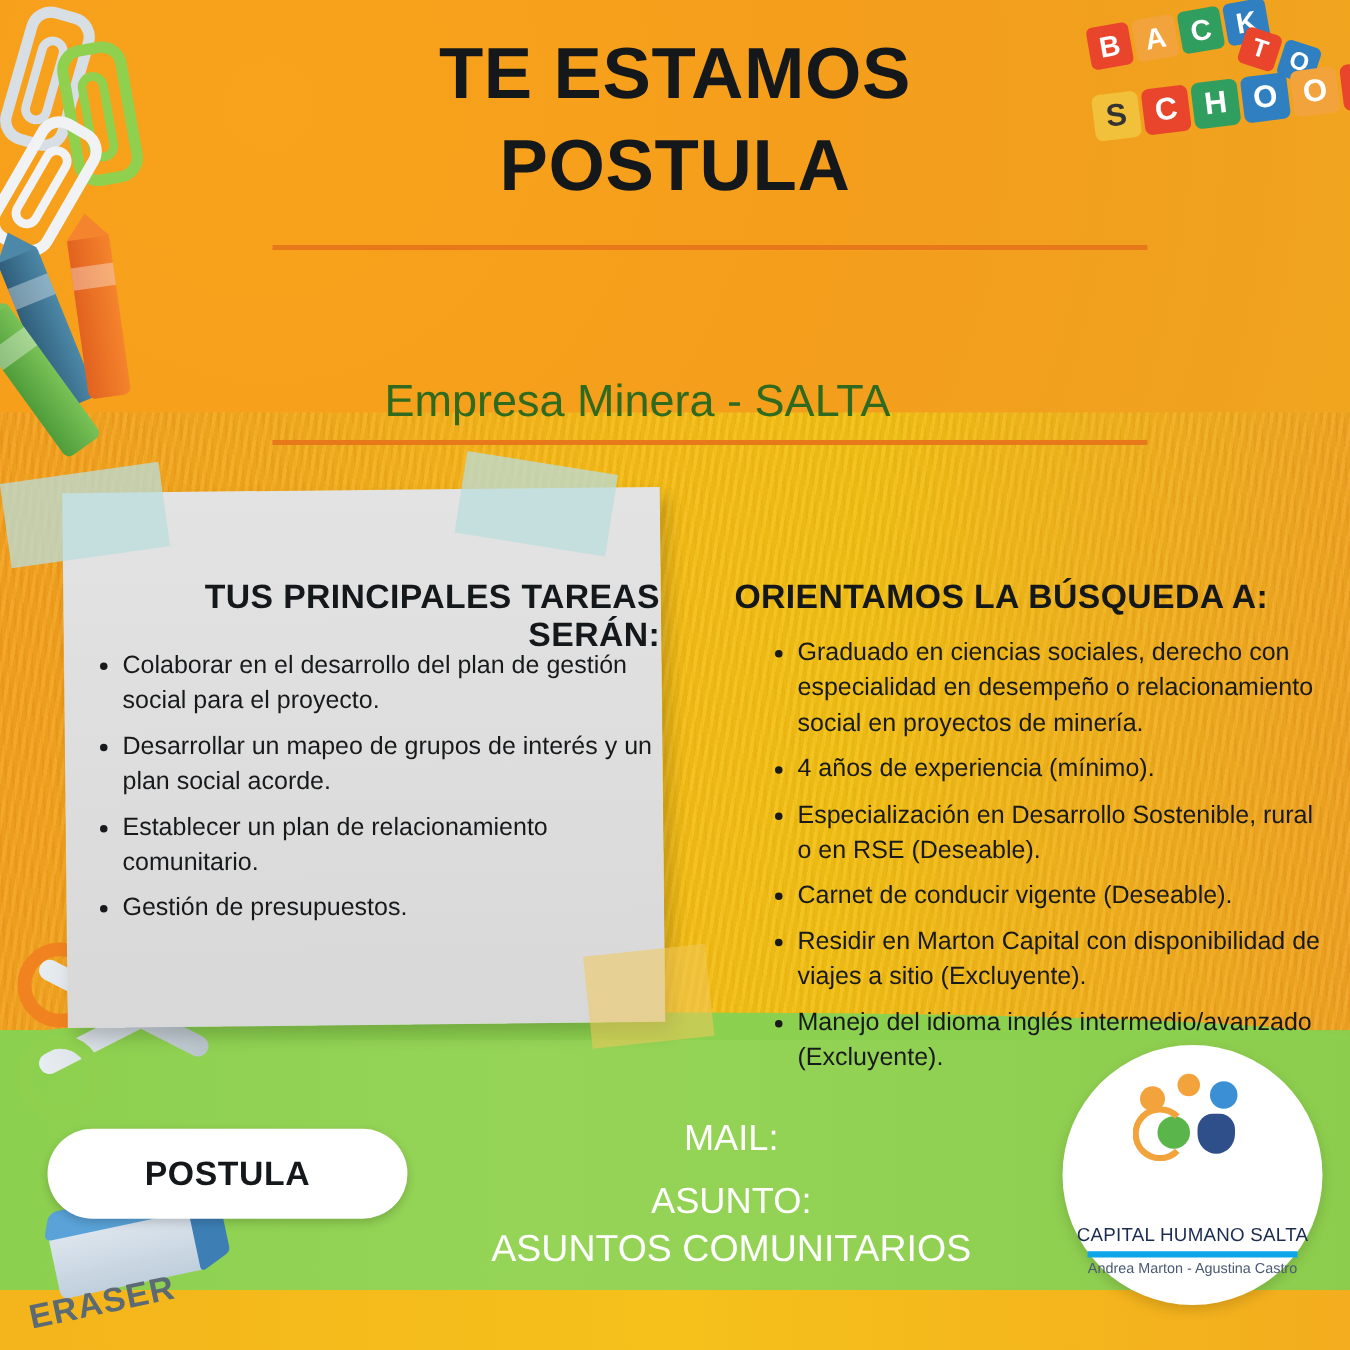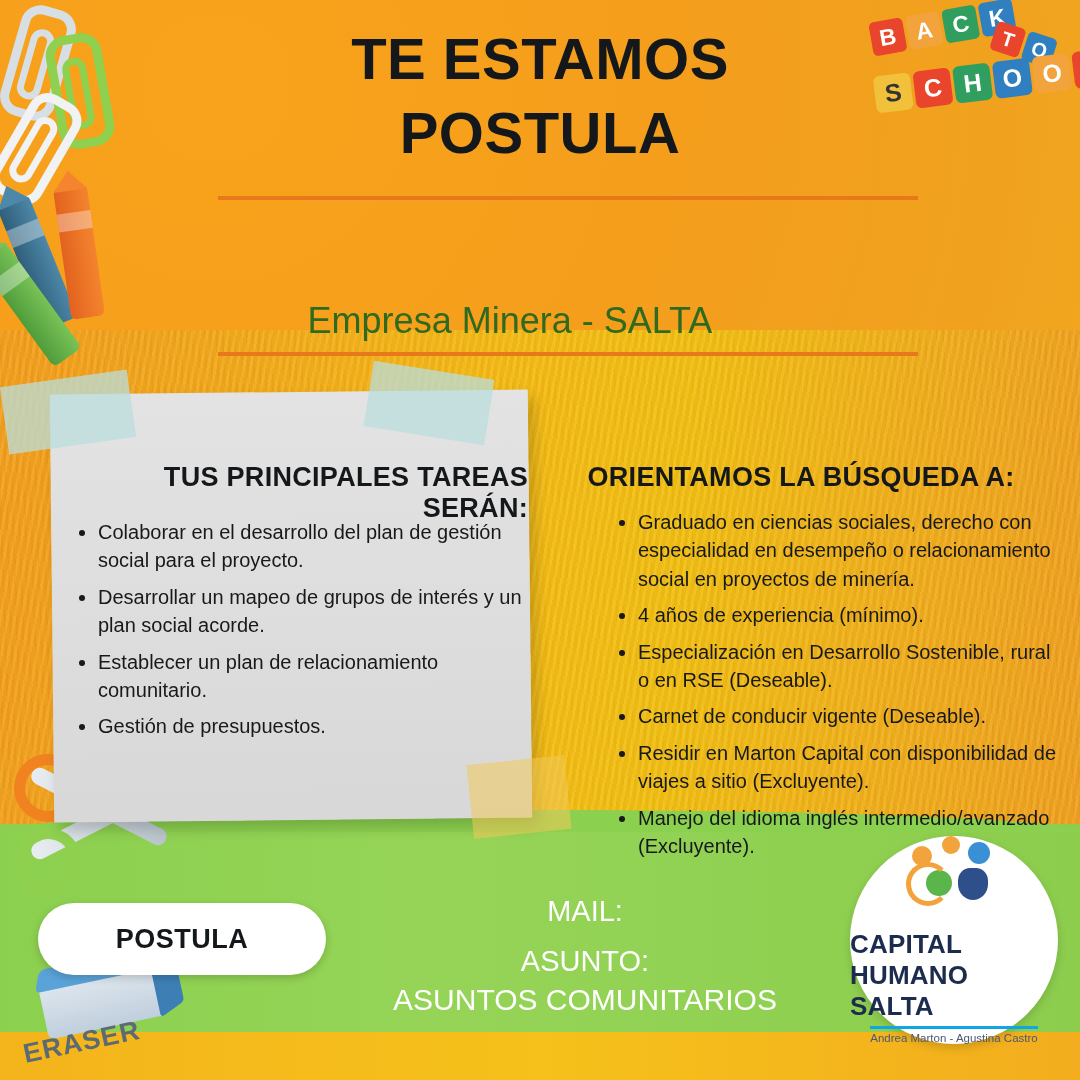--- a/index.html
+++ b/index.html
@@ -144,22 +144,22 @@
   }
   .contact .big{font-size:30px;}
   
   .logo{
     position:absolute;right:22px;bottom:36px;width:208px;height:208px;border-radius:50%;
     background:#fff;box-shadow:0 4px 10px rgba(0,0,0,.15);
     display:flex;flex-direction:column;align-items:center;justify-content:center;
   }
   .logo-mark{position:relative;width:96px;height:68px;margin-bottom:6px;}
   .logo-mark i{position:absolute;display:block;border-radius:50%;}
-  .logo-name{font-size:26px;font-weight:bold;color:#1b2c4e;letter-spacing:.2px;margin-top:47px;}
-  .logo-sub{font-size:11.5px;color:#4a5a72;margin-top:4px;border-top:3px solid #0ea5e9;padding-top:3px;}
+  .logo-name{font-size:15px;font-weight:normal;color:#1b2c4e;letter-spacing:.2px;margin-top:47px;}
+  .logo-sub{font-size:11.5px;color:#4a5a72;margin-top:4px;border-top:5px solid #0ea5e9;padding-top:3px;}
 </style>
 </head>
 <body>
 
 <div class="poster">
 
   <div class="bg-sweep"></div>
   <div class="green-band"></div>
   <div class="bottom-strip"></div>
 

